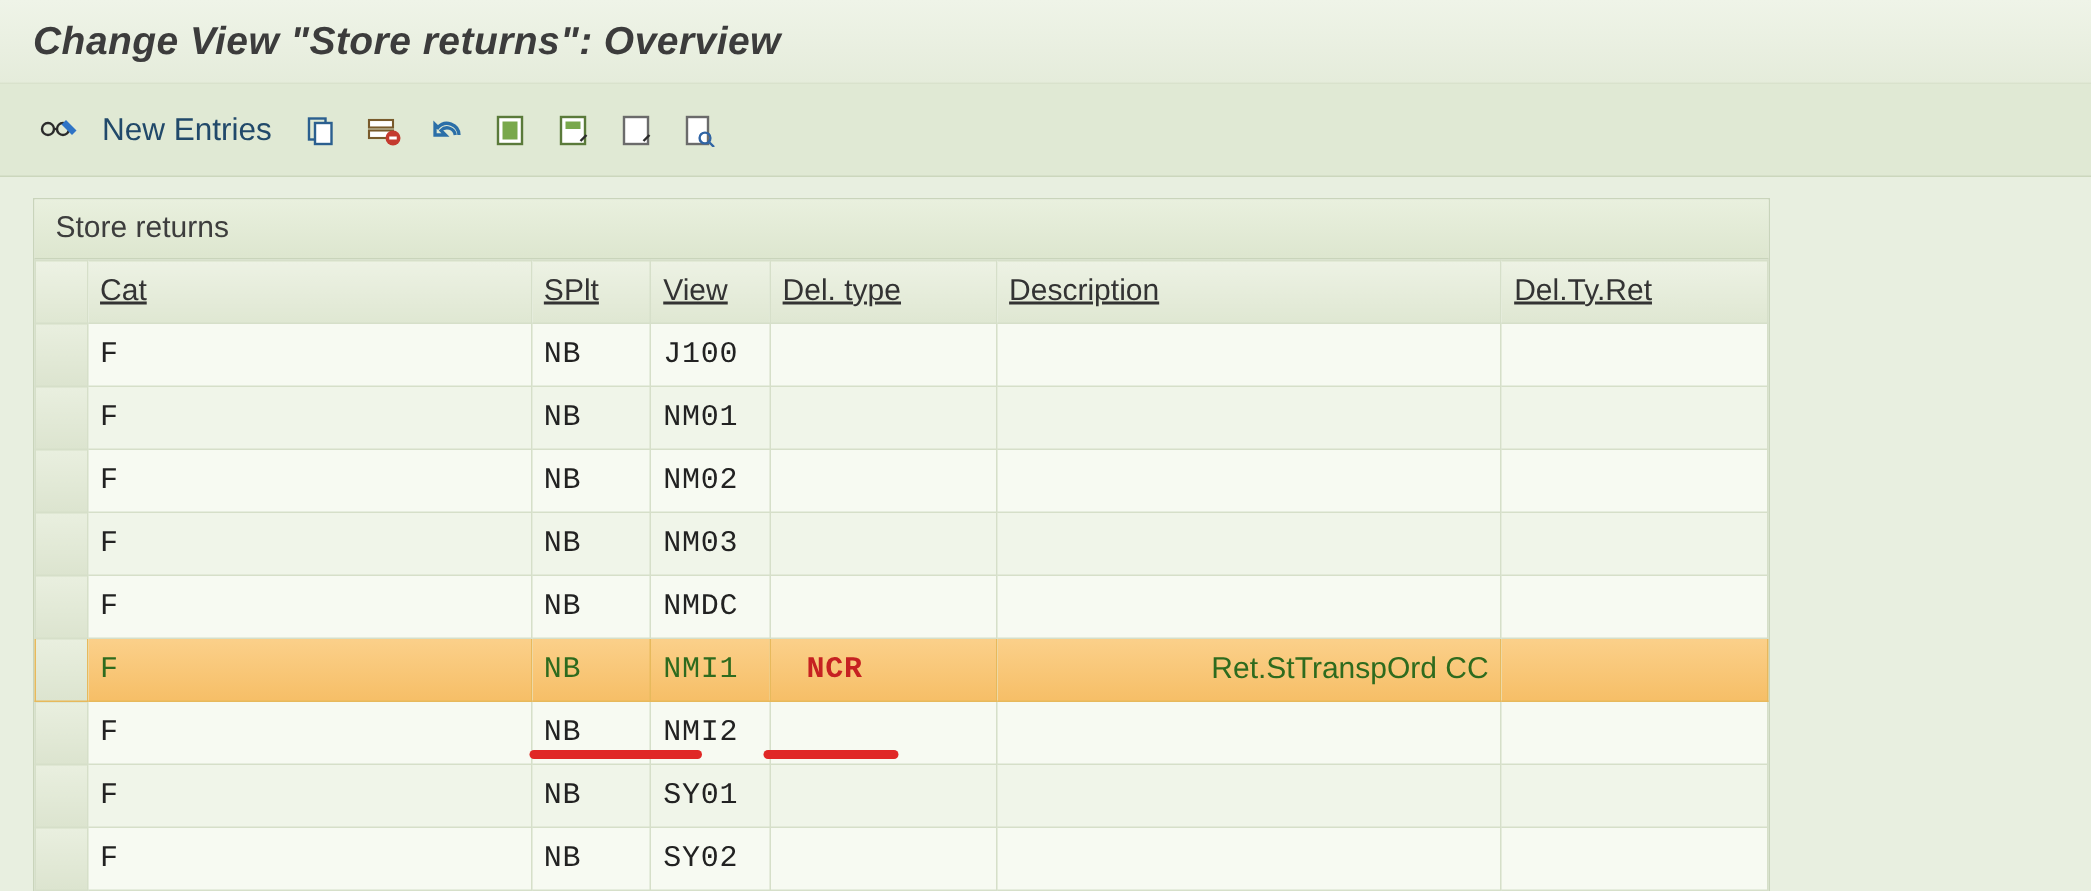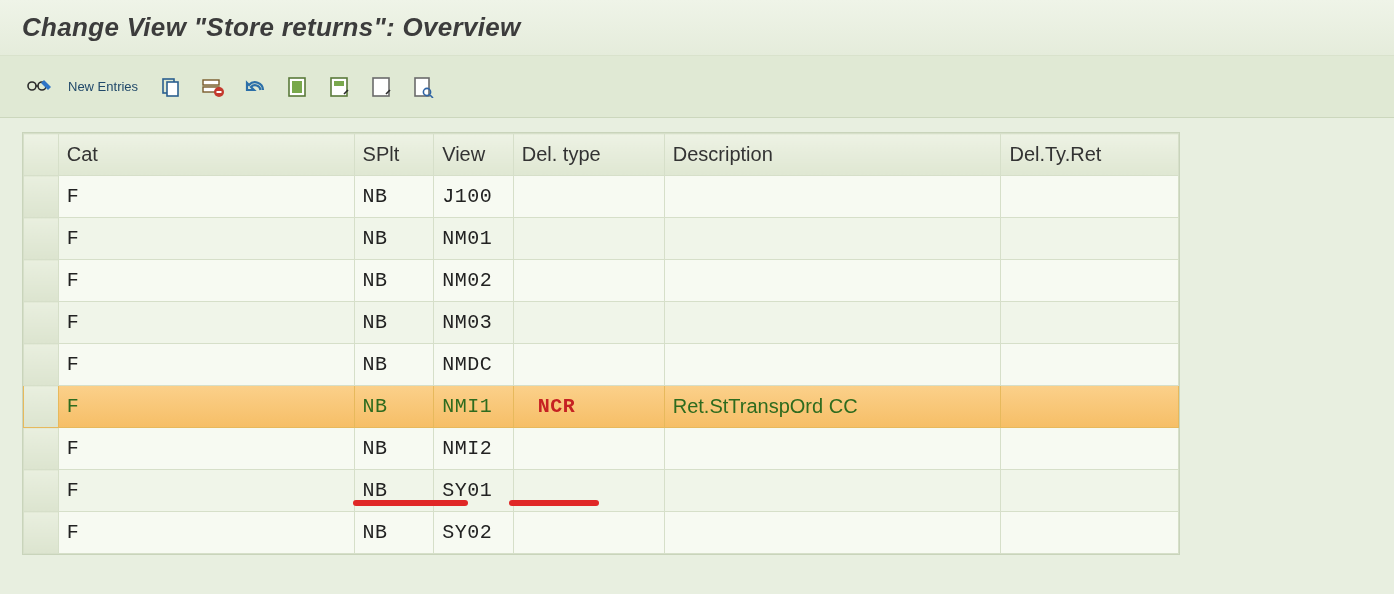--- a/index.html
+++ b/index.html
@@ -35,21 +35,21 @@
     background:#e0e9d4;
     border-bottom:1px solid #ccd7bd;
   }
   .tb-btn {
     display:inline-flex; align-items:center; justify-content:center;
     width:30px; height:30px;
     cursor:pointer;
   }
   .tb-text {
     color:#21496a;
-    font-size:13px;
+    font-size:21px;
     margin:0 6px 0 2px;
     cursor:pointer;
   }
   .toolbar svg { display:block; }
 
   
   .content { padding:14px 0 0 22px; }
   .panel {
     width:1158px;
     background:#f5f8ef;
@@ -71,20 +71,21 @@
     font-size:20px;
     text-align:left;
     padding:0 8px;
     white-space:nowrap;
     overflow:hidden;
   }
   table.grid th {
     background:linear-gradient(#edf2e4,#dfe7d2);
     color:#333;
     font-weight:400;
+    text-decoration:underline;
   }
   col.c-sel  { width:34px; }
   col.c-cat  { width:290px; }
   col.c-type { width:78px; }
   col.c-splt { width:78px; }
   col.c-del  { width:148px; }
   col.c-desc { width:330px; }
   col.c-ret  { width:174px; }
 
   td.rowsel {
@@ -95,21 +96,21 @@
 
   .mono { font-family:"Courier New",monospace; letter-spacing:.5px; }
   tbody tr { background:#f7faf2; }
   tbody tr:nth-child(even){ background:#f0f5e9; }
   tbody tr td { color:#222; }
 
   tbody tr.sel { background:linear-gradient(#fbd08a,#f6be66); }
   tbody tr.sel td { border-color:#e7b95c; }
   tbody tr.sel .mono { color:#2e6b1e; }
   tbody tr.sel td.cell-del { color:#c62122; font-family:"Courier New",monospace; font-weight:700; letter-spacing:.5px;padding-left:24px; }
-  tbody tr.sel td.cell-desc { color:#2e6b1e; }
+  tbody tr.sel td.cell-desc { color:#2e6b1e;text-align:right; }
 
   
   .ann { position:absolute; height:6px; background:#e02726; border-radius:4px; pointer-events:none; }
   .ann1 { left:353px; top:500px; width:115px; }
   .ann2 { left:509px; top:500px; width:90px; }
 </style>
 </head>
 <body>
 
 <div class="app">
@@ -170,20 +171,21 @@
       <svg width="22" height="22" viewBox="0 0 22 22">
         <rect x="3" y="2" width="14" height="18" fill="#fff" stroke="#6b6b6b" stroke-width="1.6"></rect>
         <circle cx="15" cy="16" r="3.6" fill="none" stroke="#3064a4" stroke-width="1.6"></circle>
         <path d="M18 19l3 3" stroke="#3064a4" stroke-width="1.6"></path>
       </svg>
     </span>
   </div>
 
   <div class="content">
     <div class="panel">
+      <div class="panel-title">Store returns</div>
       <table class="grid">
         <colgroup>
           <col class="c-sel">
             <col class="c-cat">
             <col class="c-type">
             <col class="c-splt">
           <col class="c-del">
             <col class="c-desc">
             <col class="c-ret">
         </colgroup>

